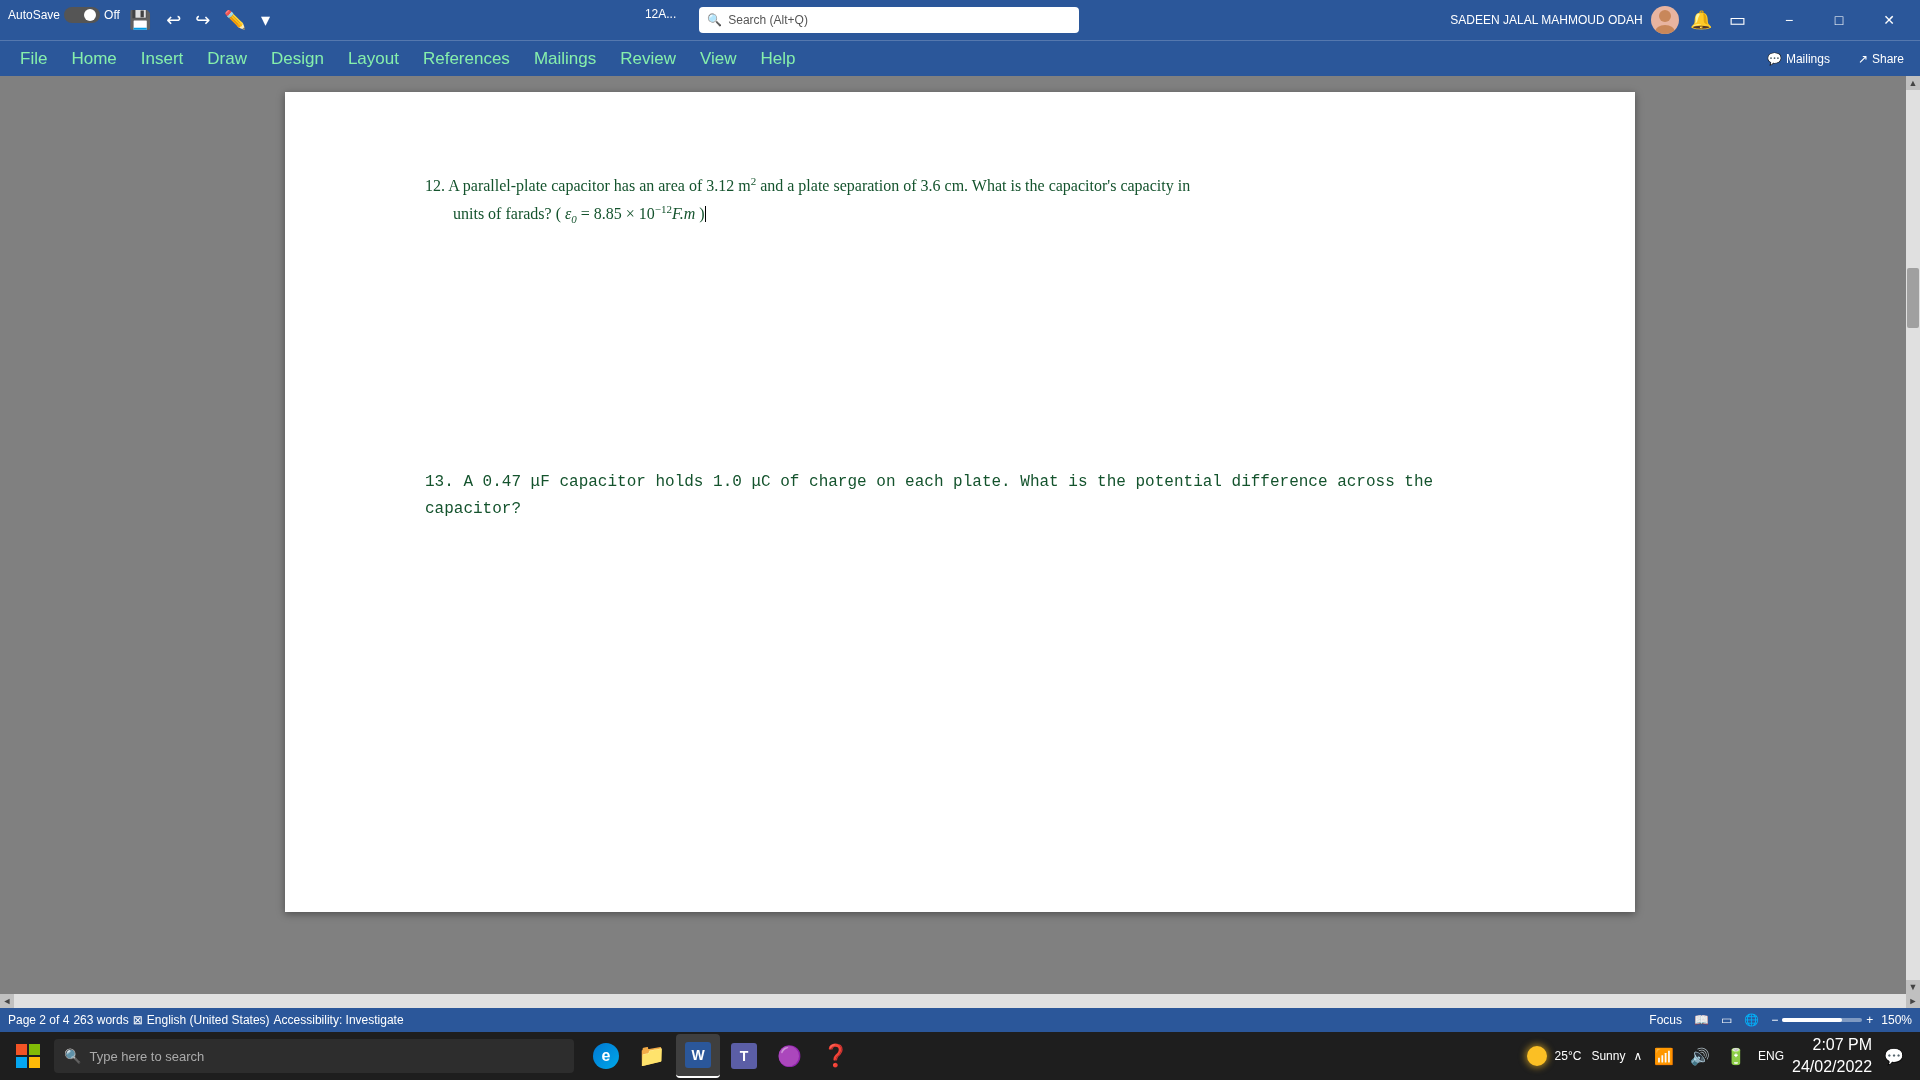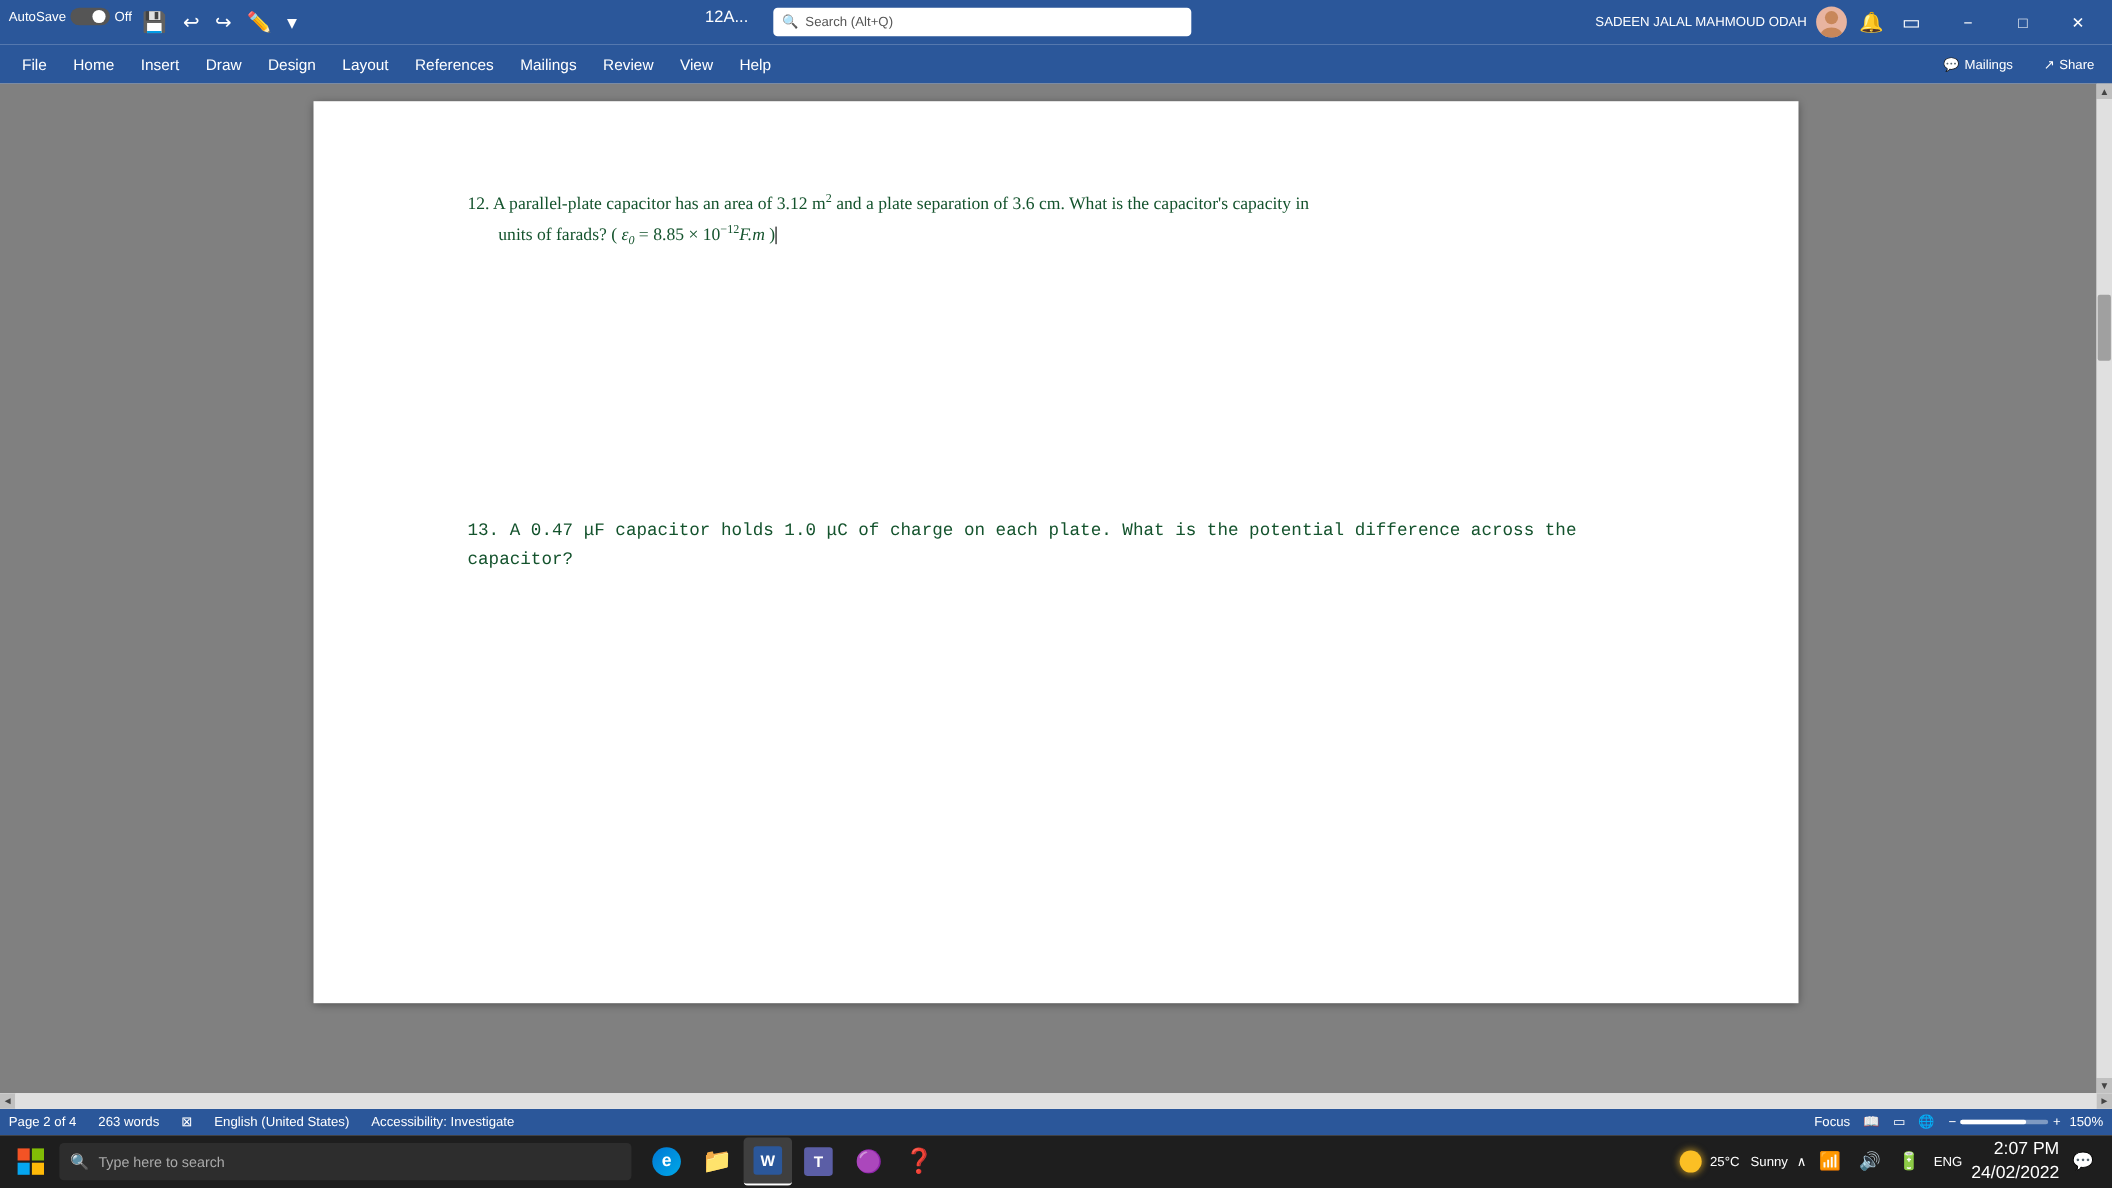--- a/index.html
+++ b/index.html
@@ -107,22 +107,22 @@
       height: 36px;
       background: #2b579a;
       display: flex;
       align-items: center;
       padding: 0 8px;
       gap: 0;
       flex-shrink: 0;
       border-top: 1px solid rgba(255,255,255,0.2);
     }
     .menu-item {
-      color: #ffffff;
-      font-size: 14px;
+      color: #86efac;
+      font-size: 17px;
       padding: 6px 12px;
       cursor: pointer;
       border-radius: 3px;
     }
     .menu-right {
       margin-left: auto;
       display: flex;
       gap: 12px;
       align-items: center;
     }
@@ -230,21 +230,21 @@
 
     
     .status-bar {
       height: 24px;
       background: #2b579a;
       display: flex;
       align-items: center;
       padding: 0 8px;
       color: white;
       font-size: 12px;
-      gap: 20px;
+      gap: 4px;
       flex-shrink: 0;
     }
     .status-right {
       margin-left: auto;
       display: flex;
       align-items: center;
       gap: 12px;
     }
     .zoom-control {
       display: flex;
@@ -433,21 +433,21 @@
       <span>Off</span>
     </div>
     <span class="title-bar-icon">💾</span>
     <span class="title-bar-icon">↩</span>
     <span class="title-bar-icon">↪</span>
     <span class="title-bar-icon">✏️</span>
     <span class="title-bar-icon">▾</span>
   </div>
 
   <div class="title-bar-center">
-    <span style="color:white;font-size:15px;margin-right:23px;">12A...</span>
+    <span style="color:white;font-size:12px;margin-right:23px;">12A...</span>
     <div class="search-box">
       <span>🔍</span>
       <span>Search (Alt+Q)</span>
     </div>
   </div>
 
   <div class="title-bar-right">
     <span>SADEEN JALAL MAHMOUD ODAH</span>
     <div class="user-avatar">
       <svg width="28" height="28" viewBox="0 0 28 28">

